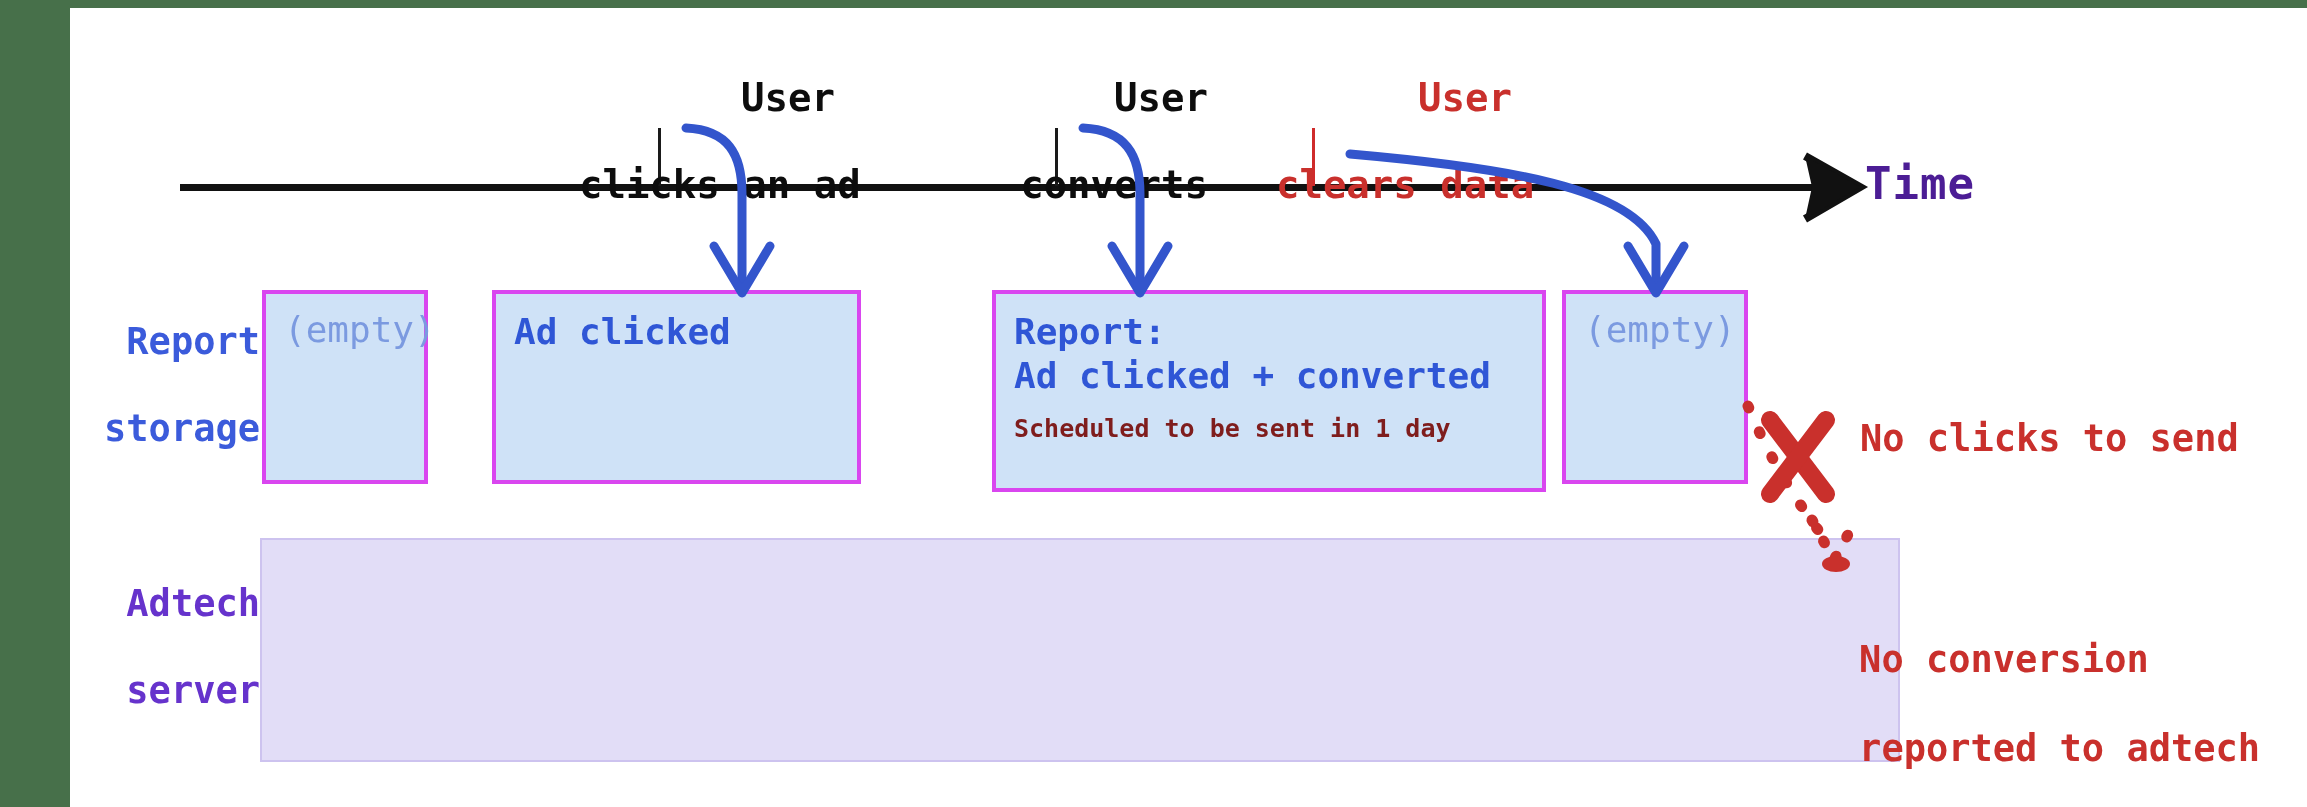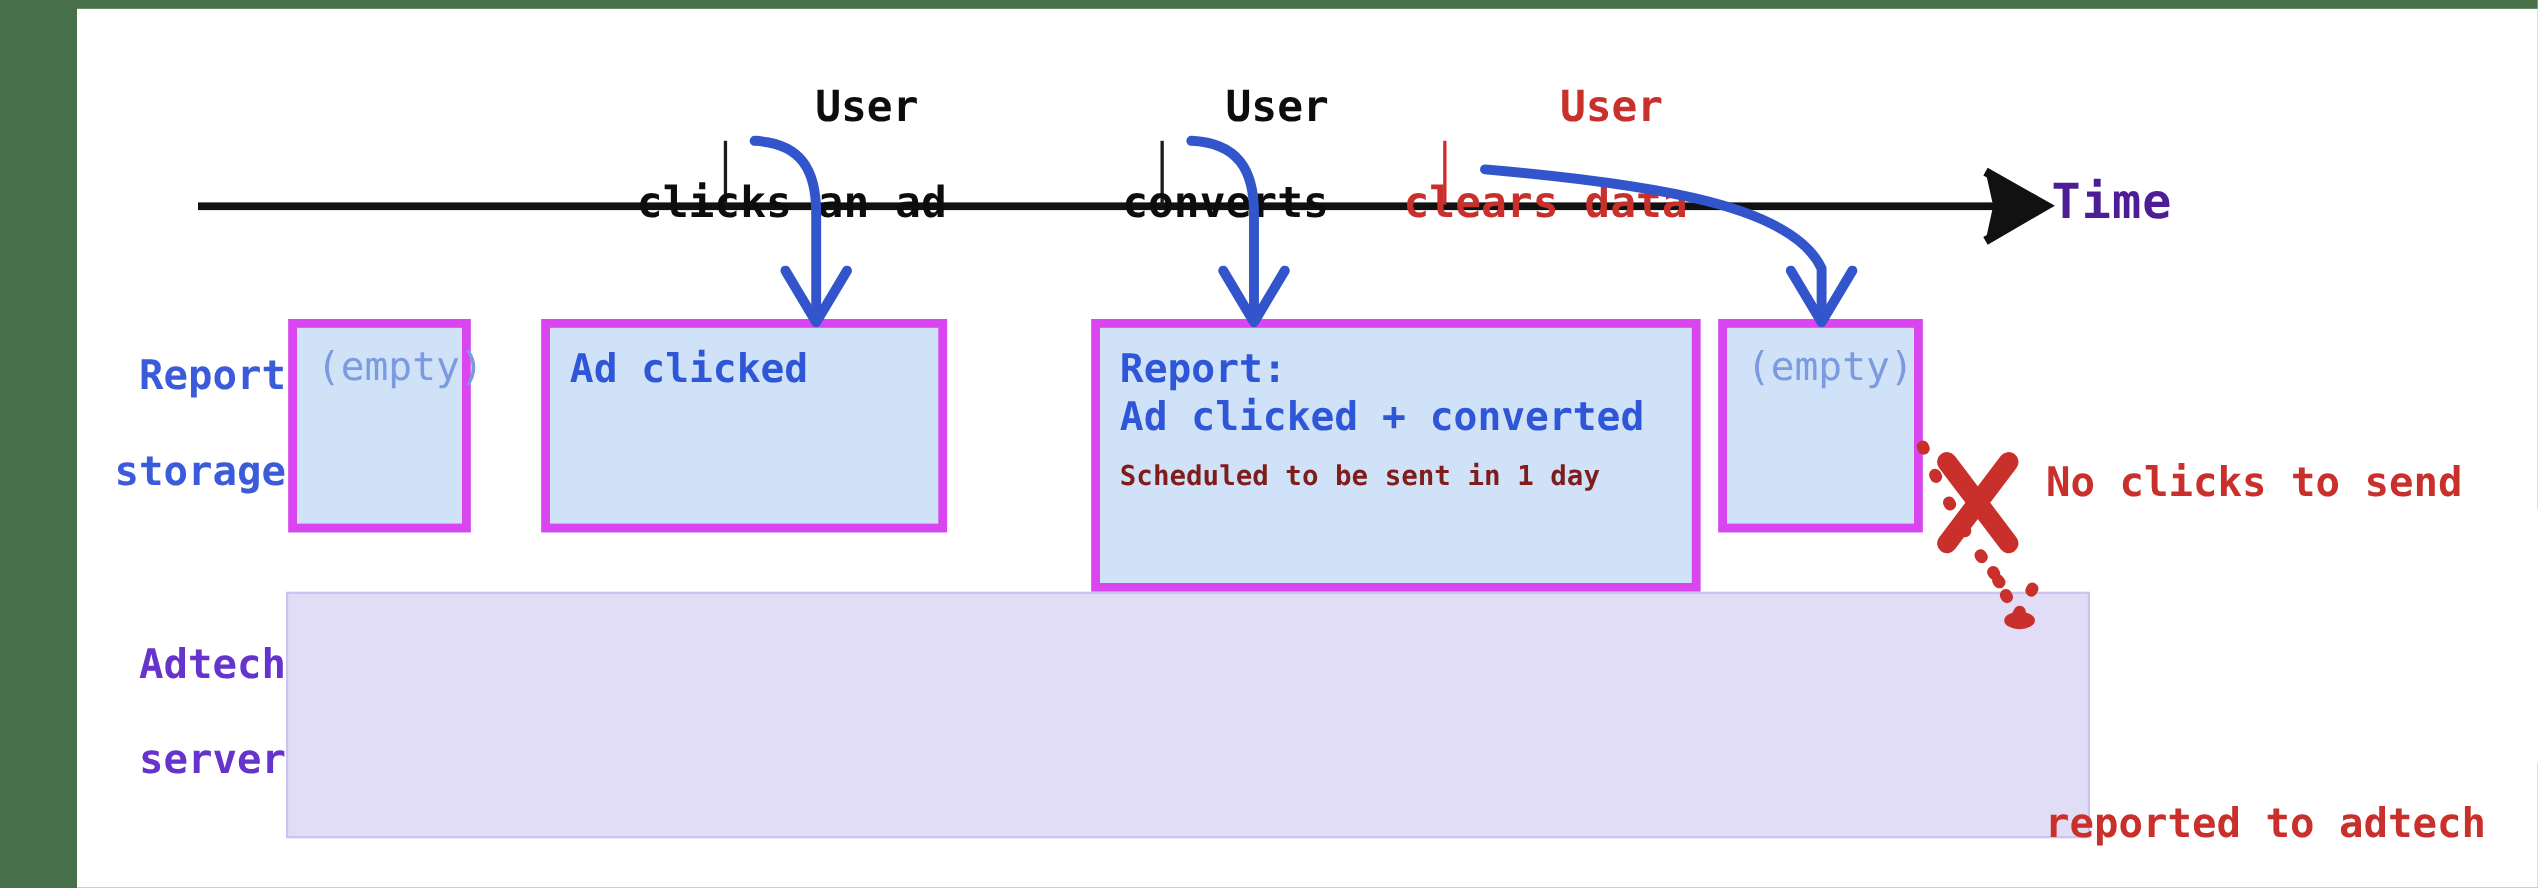--- a/index.html
+++ b/index.html
@@ -55,21 +55,21 @@
     white-space:pre;
     letter-spacing:0px;
   }
   #browser-storage-label{color:#3b5bdb;left:-60px;top:268px;width:250px;}
   #adtech-server-label{color:#6633cc;left:-60px;top:530px;width:250px;}
 
   
   .store-box{
     position:absolute;
     background:#cfe2f7;
-    border:8px solid #d946ef;
+    border:4px solid #d946ef;
     box-sizing:border-box;
   }
   .box-text{
     position:absolute;
     left:18px;
     font-size:36px;
     line-height:1.22;
     font-weight:bold;
     color:#2f56d6;
     white-space:pre;
@@ -155,21 +155,21 @@
   </div>
 
   <div class="store-box" style="left:192px;top:282px;width:166px;height:194px;">
     <div class="box-text muted" style="top:14px;">(empty)</div>
   </div>
 
   <div class="store-box" style="left:422px;top:282px;width:369px;height:194px;">
     <div class="box-text" style="top:16px;">Ad clicked</div>
   </div>
 
-  <div class="store-box" style="left:922px;top:282px;width:554px;height:248px;">
+  <div class="store-box" style="left:922px;top:282px;width:554px;height:202px;">
     <div class="box-text" style="top:16px;">Report:
 Ad clicked + converted</div>
     <div class="box-text note" style="top:120px;">Scheduled to be sent in 1 day</div>
   </div>
 
   <div class="store-box" style="left:1492px;top:282px;width:186px;height:194px;">
     <div class="box-text muted" style="top:14px;">(empty)</div>
   </div>
 
   <div id="adtech-box"></div>
@@ -204,17 +204,17 @@
 
     <g>
       <path d="M1700 412 L1756 486" stroke="#c9302c" stroke-width="18" stroke-linecap="round"></path>
       <path d="M1756 412 L1700 486" stroke="#c9302c" stroke-width="18" stroke-linecap="round"></path>
     </g>
   </svg>
 
   <div class="annot" style="left:1790px;top:409px;">No clicks to send</div>
 
   <div class="annot" style="left:1700px;top:586px;">
-    <br>
+    <span>No conversion</span><br>
     <span>reported to adtech</span>
   </div>
 
 </div>
 
 </body></html>

